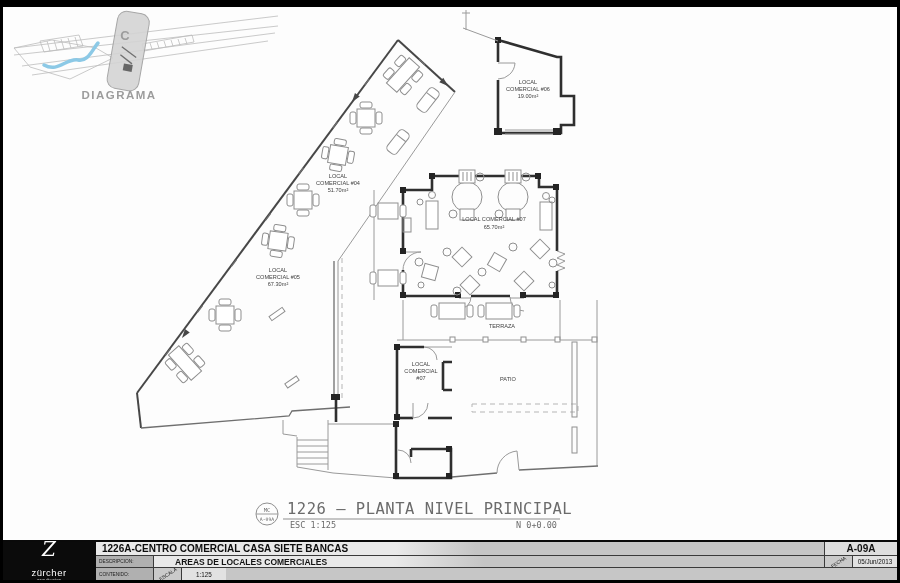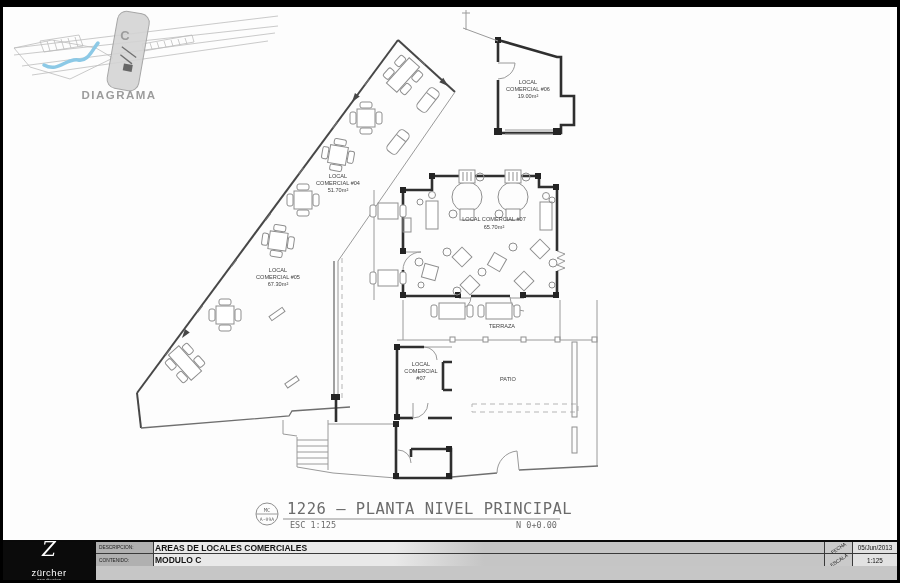--- a/index.html
+++ b/index.html
@@ -35,21 +35,21 @@
   .r:last-child{border-bottom:none;}
   .r1{height:14px;}
   .r2,.r3{height:12px;}
   .cell{display:flex;align-items:center;border-right:1px solid #3a3a3a;box-sizing:border-box;
         white-space:nowrap;overflow:hidden;}
   .cell:last-child{border-right:none;}
   .c-title{flex:1;padding-left:6px;font-weight:bold;font-size:10px;color:#0d0d0d;
         background:linear-gradient(90deg,#e9e9e9 0,#e9e9e9 300px,#c5c5c5 380px,#c5c5c5 100%);}
   .c-sheet{width:72px;justify-content:center;font-weight:bold;font-size:10px;color:#111;background:#dedede;}
   .c-lab{width:58px;padding-left:3px;font-size:4.8px;color:#1d1d1d;background:#b0b0b0;}
-  .c-val{flex:1;padding-left:1px;font-weight:bold;font-size:8.5px;color:#141414;
+  .c-val{flex:1;padding-left:21px;font-weight:bold;font-size:8.5px;color:#141414;
         background:linear-gradient(90deg,#e9e9e9 0,#e9e9e9 240px,#c5c5c5 330px,#c5c5c5 100%);}
   .c-diag{width:28px;justify-content:center;font-size:5px;color:#222;background:#cacaca;}
   .c-diag span{transform:rotate(-33deg);}
   .c-sm{width:44px;justify-content:center;font-size:6.3px;color:#111;background:#e2e2e2;}
 </style>
 </head>
 <body>
 
 <div class="sheet">
 
@@ -353,31 +353,34 @@
   </g>
 </svg>
 
 <div class="tb">
   <div class="logo">
     <div class="z">Z</div>
     <div class="nm">zürcher</div>
     <div class="sub">arquitectos</div>
   </div>
   <div class="rows">
+    <div class="r r1">
+      <div class="cell c-title">1226A-CENTRO COMERCIAL CASA SIETE BANCAS</div>
+      <div class="cell c-sheet">A-09A</div>
+    </div>
     <div class="r r2">
       <div class="cell c-lab">DESCRIPCION:</div>
       <div class="cell c-val">AREAS DE LOCALES COMERCIALES</div>
       <div class="cell c-diag">
             <span>FECHA</span>
           </div>
       <div class="cell c-sm">05/Jun/2013</div>
     </div>
     <div class="r r3">
       <div class="cell c-lab">CONTENIDO:</div>
-      <div class="cell c-val">MODULO C</div>
       <div class="cell c-diag">
             <span>ESCALA</span>
           </div>
       <div class="cell c-sm">1:125</div>
     </div>
   </div>
 </div>
 
 </div>
 

